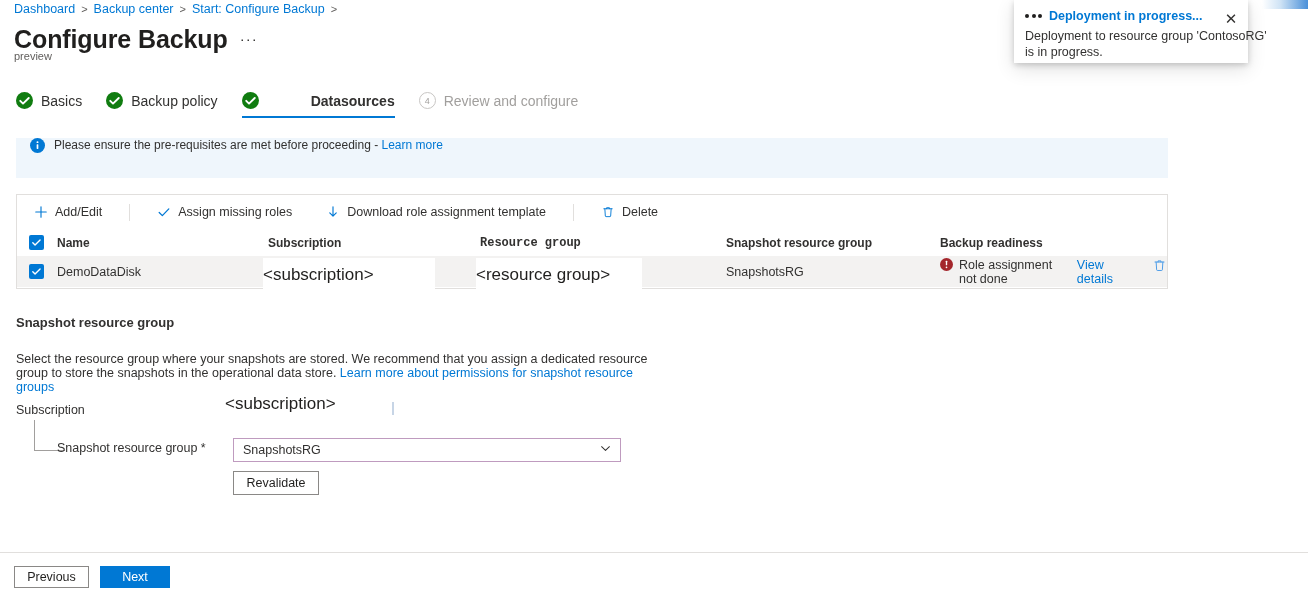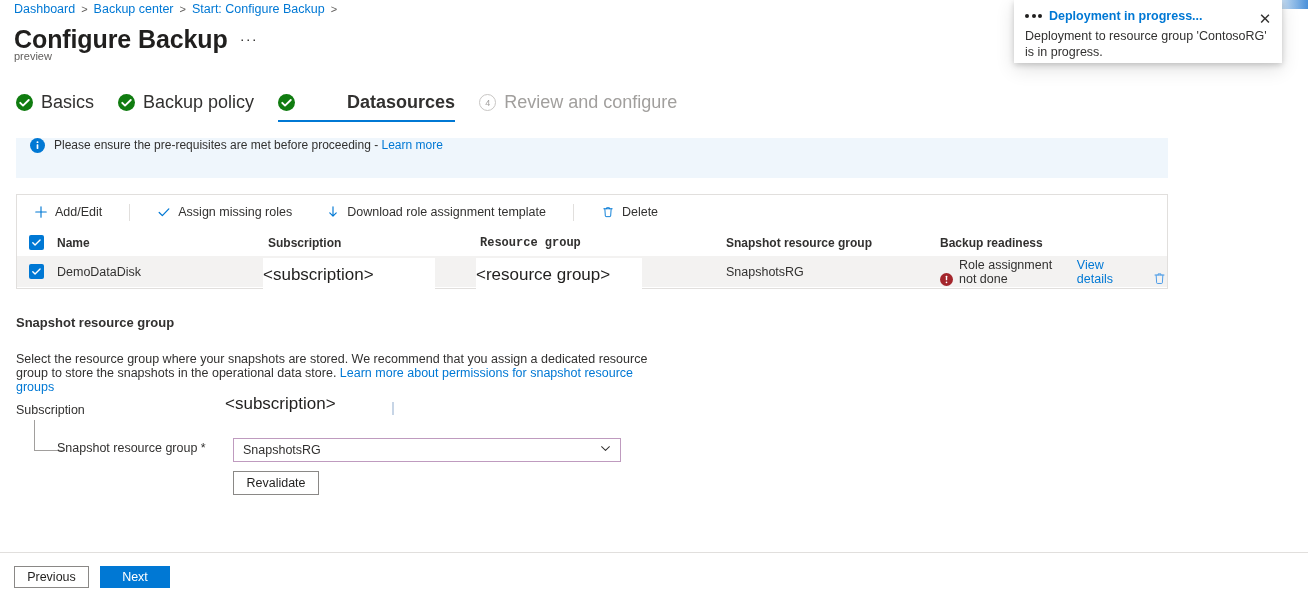--- a/index.html
+++ b/index.html
@@ -26,21 +26,21 @@
   .title-row{position:absolute;left:14px;top:24px;display:flex;align-items:flex-end;gap:12px;}
   .page-title{font-size:25px;font-weight:600;line-height:30px;color:#201f1e;letter-spacing:-0.1px;}
   .title-ellipsis{font-size:15px;color:#323130;padding-bottom:7px;cursor:pointer;letter-spacing:1px;}
   .preview-tag{position:absolute;left:14px;top:50px;font-size:11px;color:#605e5c;}
 
   
   .steps{position:absolute;left:16px;top:92px;display:flex;align-items:center;gap:0;}
   .step{display:flex;align-items:center;gap:8px;padding:0 14px 9px 0;margin-right:10px;position:relative;cursor:pointer;}
   .step:first-child{padding-left:0;}
   .step-ico{width:17px;height:17px;flex:0 0 17px;display:block;}
-  .step-label{font-size:18px;color:#323130;white-space:nowrap;}
+  .step-label{font-size:14px;color:#323130;white-space:nowrap;}
   .step.active .step-label{font-weight:700;padding-left:44px;}
   .step.active:after{
     content:"";position:absolute;left:0;right:14px;bottom:0;height:2px;background:#0078d4;
   }
   .step.pending .step-label{color:#a19f9d;}
   .step-num{
     width:17px;height:17px;border-radius:50%;border:1px solid #c8c6c4;
     display:flex;align-items:center;justify-content:center;
     font-size:9px;color:#a19f9d;background:#fff;box-sizing:border-box;
   }
@@ -75,21 +75,21 @@
     width:15px;height:15px;border-radius:2px;background:#0078d4;
     display:flex;align-items:center;justify-content:center;flex:0 0 15px;cursor:pointer;
   }
   .col-name{width:224px;padding-left:13px;box-sizing:border-box;}
   .col-sub{width:212px;}
   .col-rg{width:246px;font-family:Liberation Mono, monospace;}
   .col-srg{width:214px;}
   .col-br{flex:1;}
   .hcell{font-size:12px;font-weight:600;color:#323130;}
   .rcell{font-size:12.5px;color:#323130;}
-  .br-wrap{display:flex;align-items:flex-end;gap:6px;}
+  .br-wrap{display:flex;align-items:flex-start;gap:6px;}
   .err-ico{width:13px;height:13px;flex:0 0 13px;}
   .trash-ico{width:15px;height:15px;margin-left:18px;cursor:pointer;}
 
   
   .ovl{
     position:absolute;background:#ffffff;color:#201f1e;
     font-size:17px;line-height:20px;display:flex;align-items:center;
     white-space:nowrap;
   }
 
@@ -128,21 +128,21 @@
   }
   .btn-next{
     position:absolute;left:100px;top:566px;width:70px;height:22px;
     background:#0078d4;box-sizing:border-box;
     display:flex;align-items:center;justify-content:center;
     font-size:12.5px;color:#fff;cursor:pointer;
   }
 
   
   .toast{
-    position:absolute;left:1014px;top:0;width:268px;height:63px;
+    position:absolute;left:1014px;top:0;width:234px;height:63px;
     background:#fff;box-shadow:0 1.6px 6px rgba(0,0,0,.18),0 6px 18px rgba(0,0,0,.12);
     padding:9px 12px 0 11px;box-sizing:border-box;
   }
   .toast-head{display:flex;align-items:center;gap:7px;}
   .toast-dots{display:flex;gap:2.5px;align-items:center;}
   .toast-dot{width:4px;height:4px;border-radius:50%;background:#201f1e;}
   .toast-title{font-size:12.5px;color:#0078d4;font-weight:600;cursor:pointer;}
   .toast-body{font-size:12.5px;line-height:16px;color:#323130;margin-top:5px;width:250px;}
   .toast-close{
     position:absolute;right:6px;top:8px;width:22px;height:22px;

